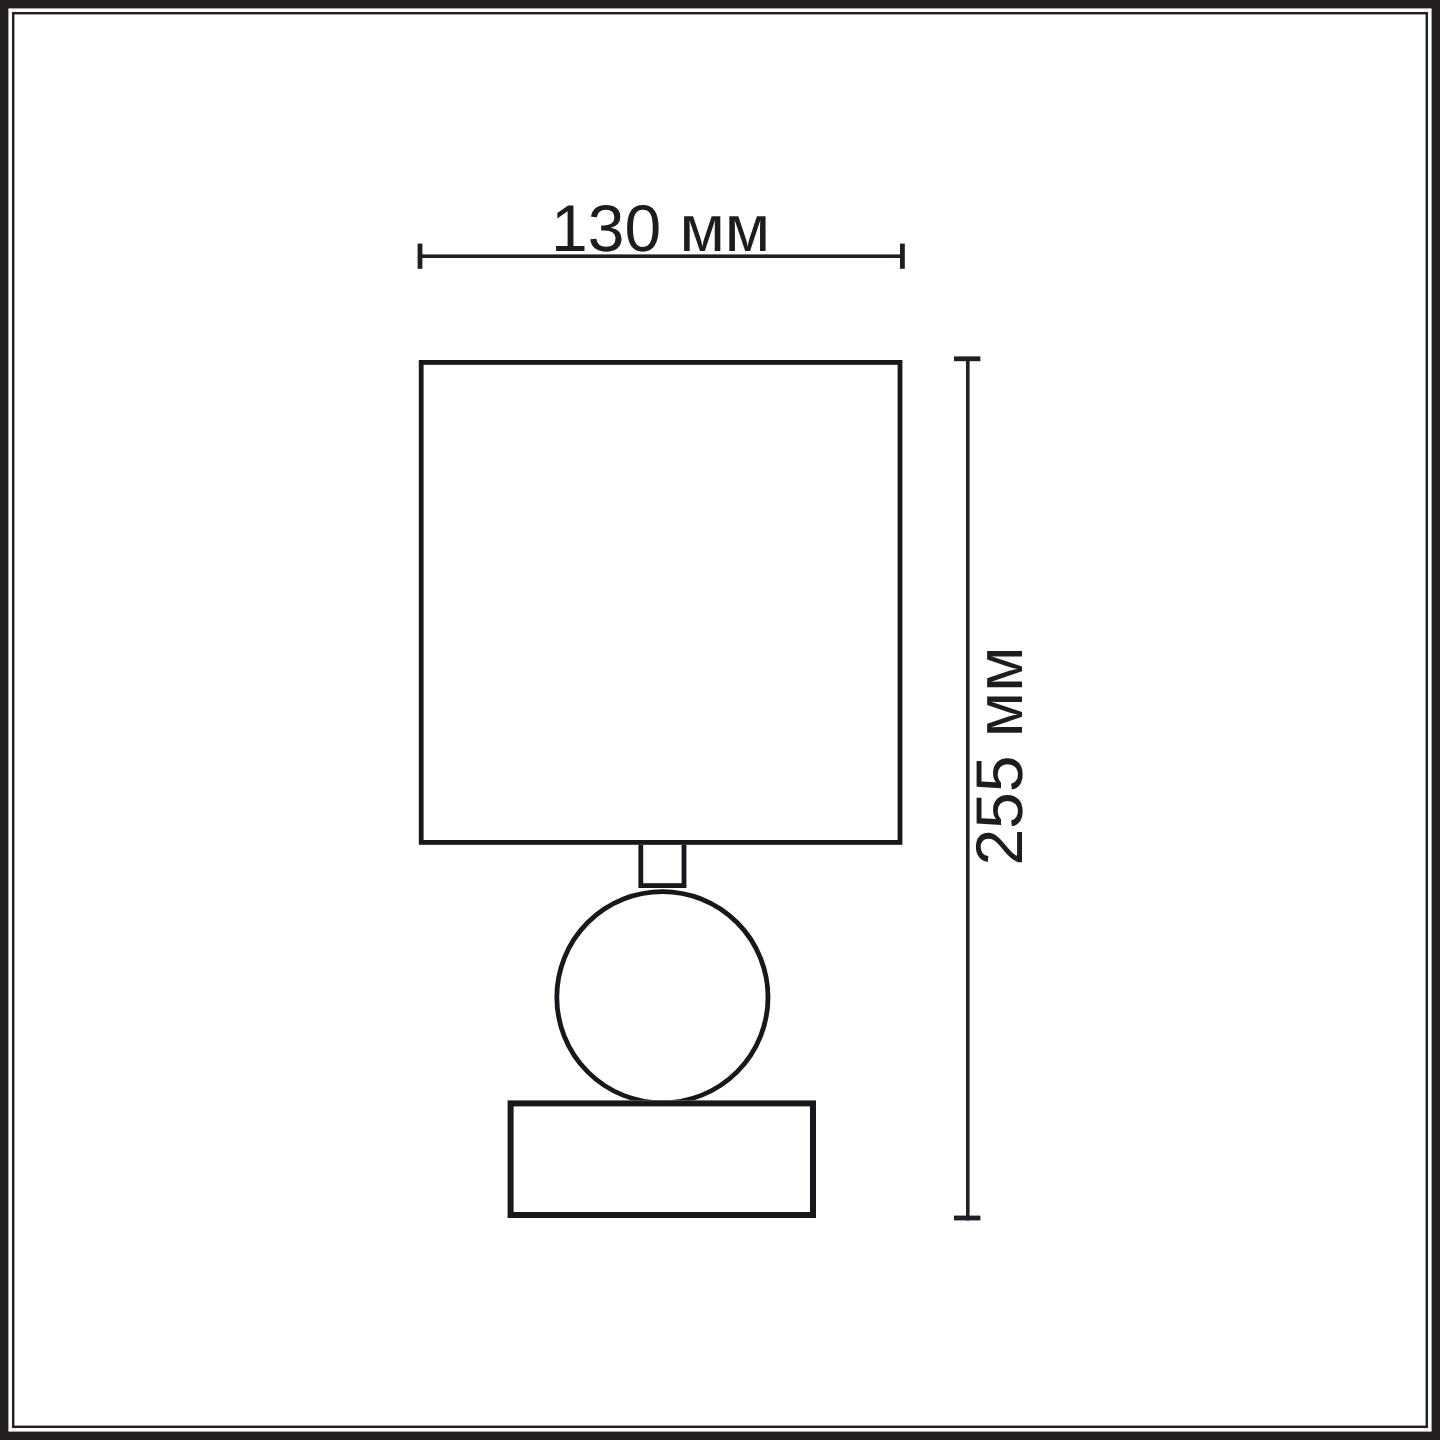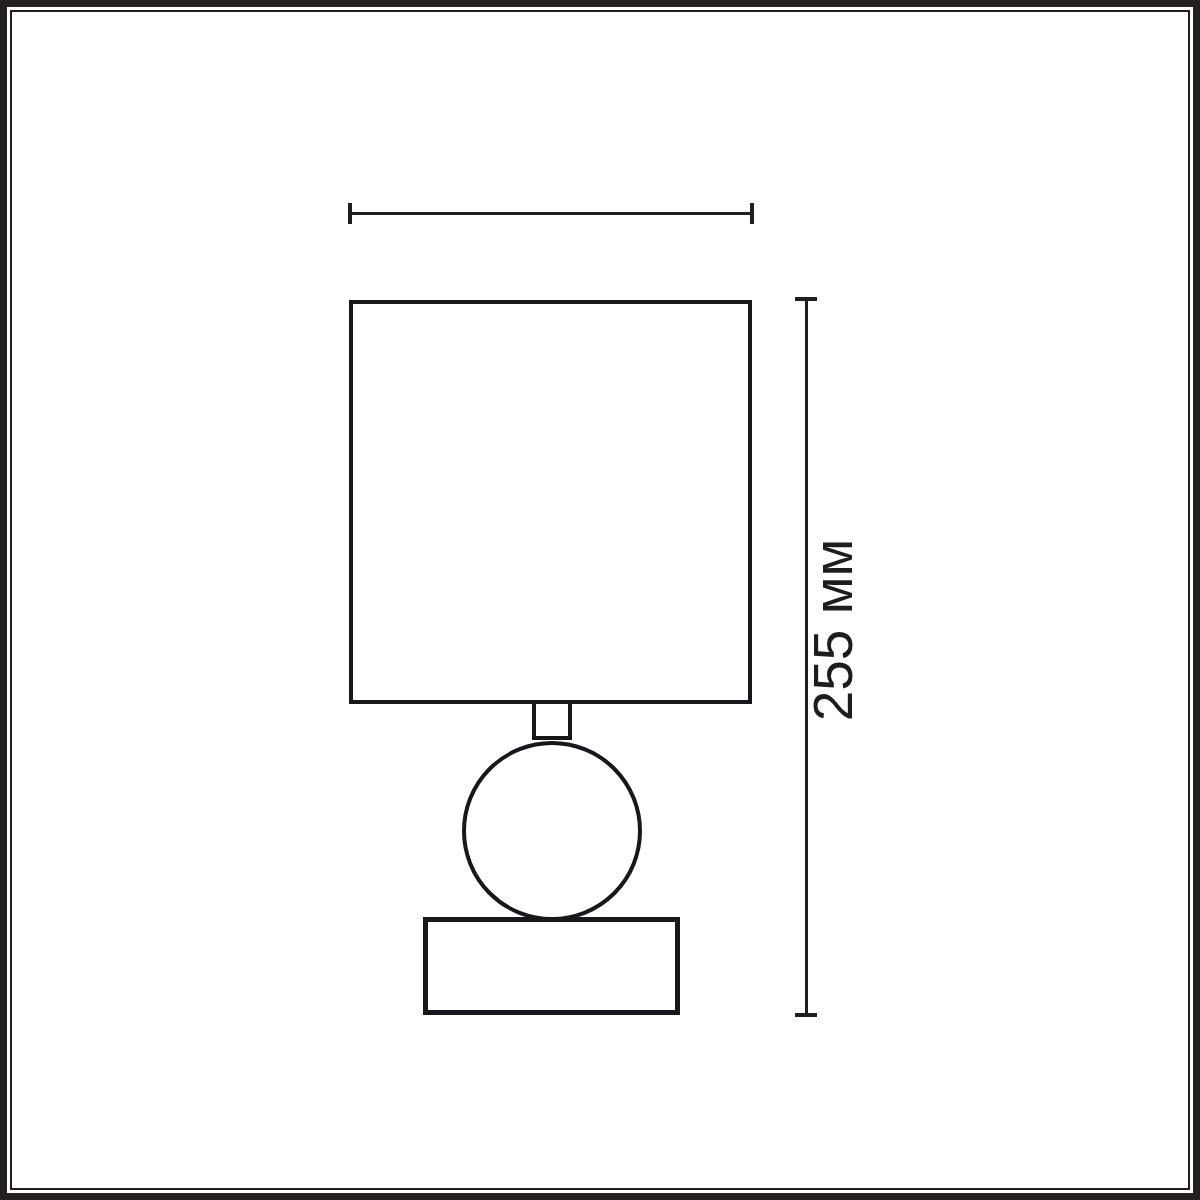--- a/index.html
+++ b/index.html
@@ -102,20 +102,21 @@
 </style>
 </head>
 <body>
 
 <div class="frame-outer">
   <div class="frame-inner"></div>
 </div>
 
 <div class="drawing">
 
+  <div class="dim-label dim-label-h">130 мм</div>
   <div class="dim-line-h"></div>
   <div class="dim-tick-v left"></div>
   <div class="dim-tick-v right"></div>
 
   <div class="shape ball"></div>
   <div class="shape neck"></div>
   <div class="shape shade"></div>
   <div class="shape base"></div>
 
   <div class="dim-line-v"></div>

